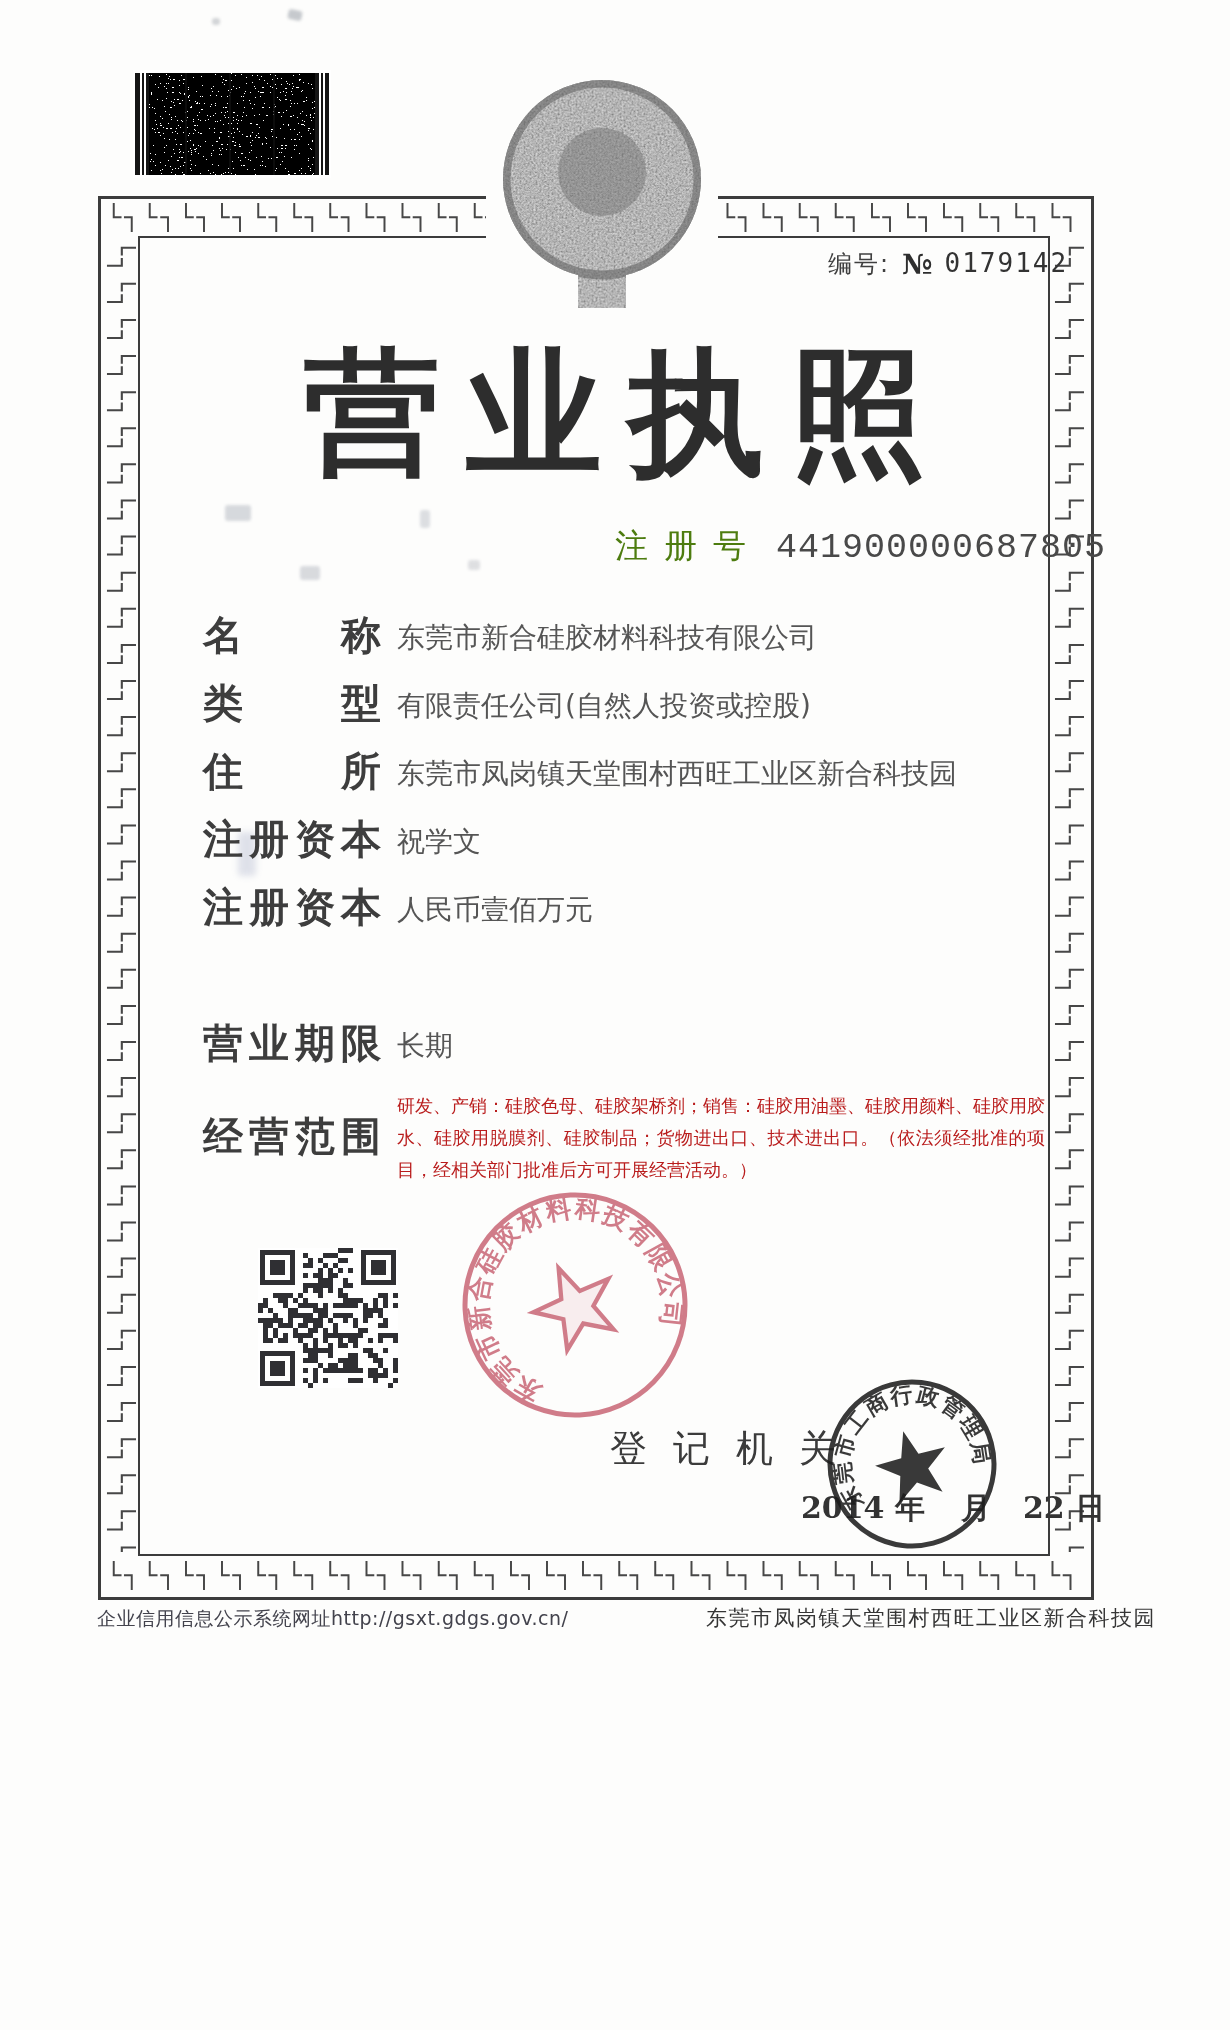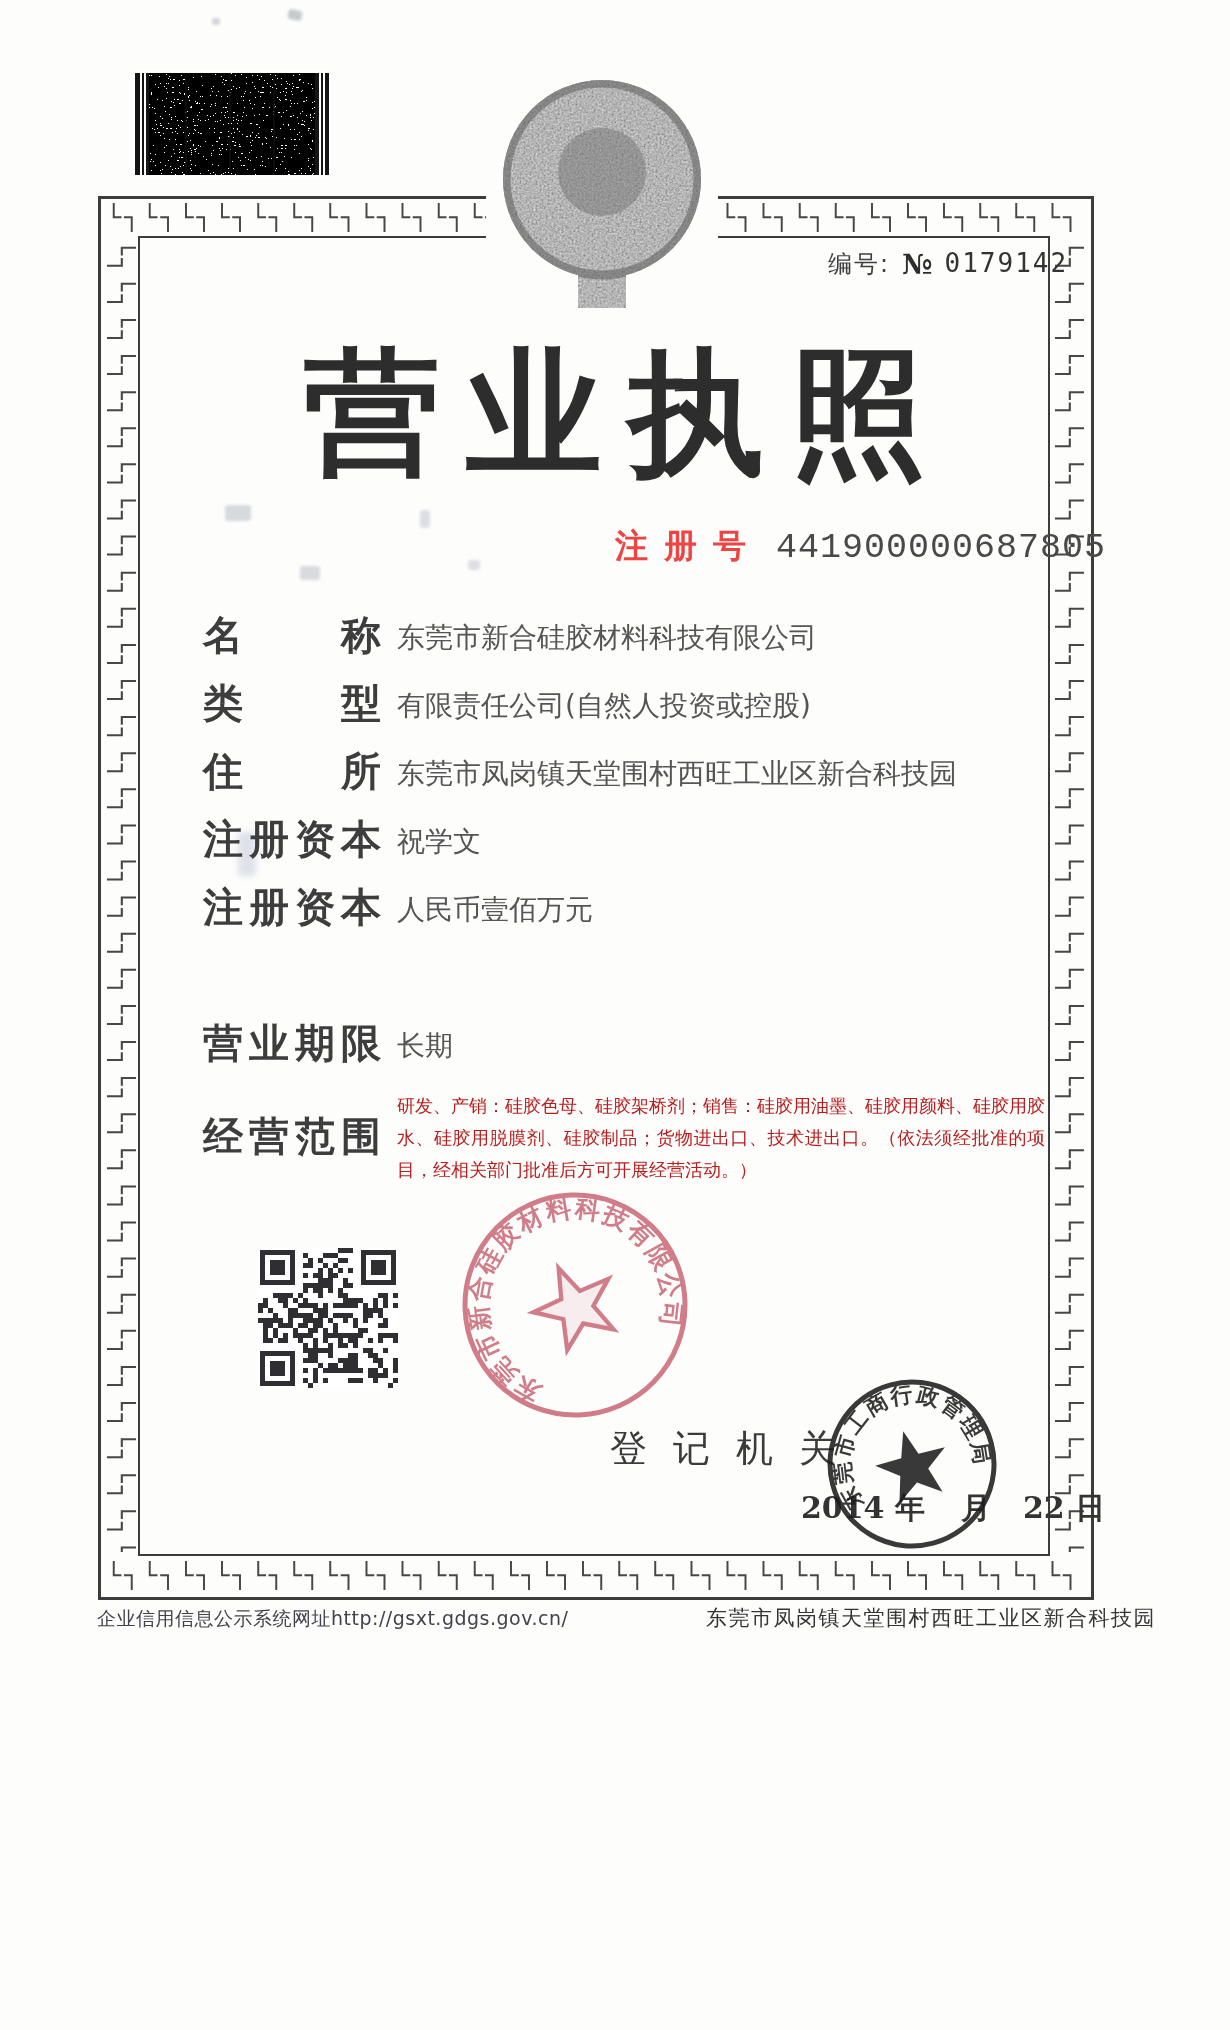--- a/index.html
+++ b/index.html
@@ -28,21 +28,21 @@
   .serial-label{font-size:24px;color:#3f3f3f;letter-spacing:2px;}
   .serial-symbol{font-family:"DejaVu Serif",serif;font-size:28px;font-weight:bold;color:#2e2e2e;}
   .serial-number{font-family:"DejaVu Sans Mono",monospace;font-size:26px;color:#333;letter-spacing:2px;}
   .doc-title{
     position:absolute;left:130px;top:338px;width:970px;text-align:center;
     font-size:136px;line-height:150px;font-weight:bold;letter-spacing:26px;
     padding-left:26px;box-sizing:border-box;color:#2d2d2d;z-index:3;
   }
   
   .regno-line{position:absolute;left:615px;top:524px;display:flex;align-items:baseline;z-index:3;}
-  .regno-label{font-size:33px;letter-spacing:16px;color:#ef4444;font-weight:700;}
+  .regno-label{font-size:33px;letter-spacing:16px;color:#4d7c0f;font-weight:400;}
   .regno-value{font-family:Liberation Mono, monospace;font-size:35px;color:#494949;margin-left:14px;letter-spacing:1px;}
   
   .field-row{position:absolute;left:203px;display:flex;align-items:center;z-index:3;}
   .field-label{
     display:inline-block;width:178px;flex:0 0 178px;
     font-size:40px;line-height:46px;font-weight:600;color:#3d3d3d;
     text-align:justify;text-align-last:justify;
   }
   .field-value{font-size:28px;line-height:40px;color:#555;margin-left:16px;padding-top:6px;}
   .field-value-scope{

